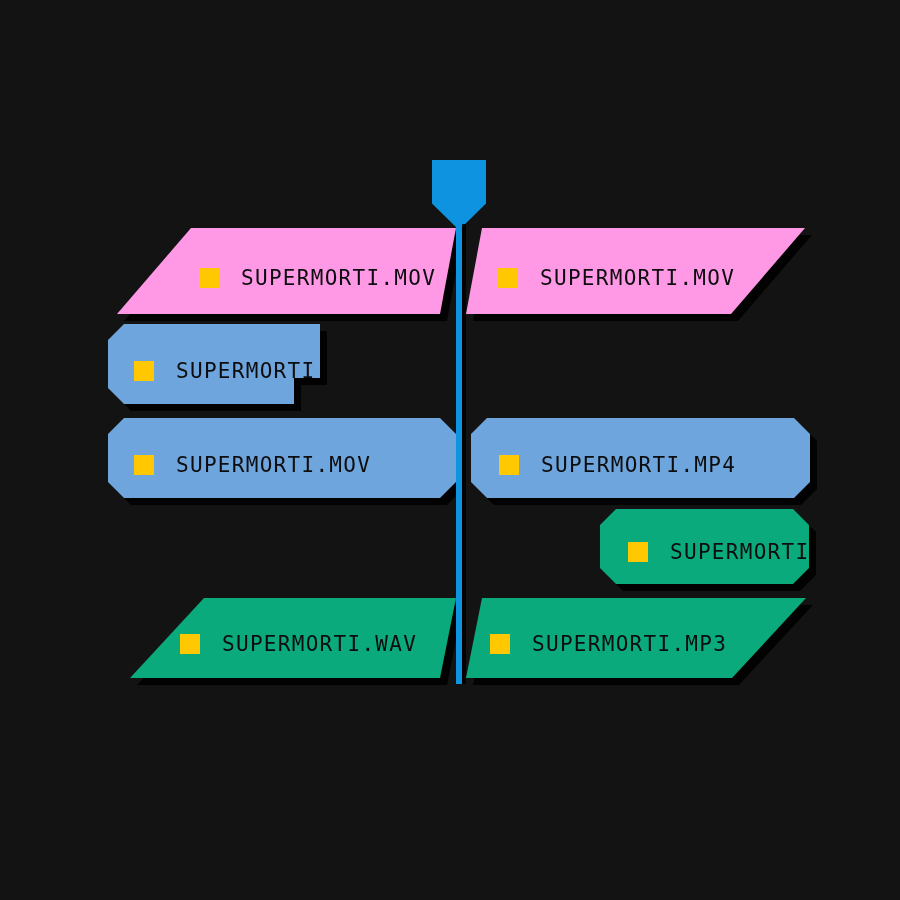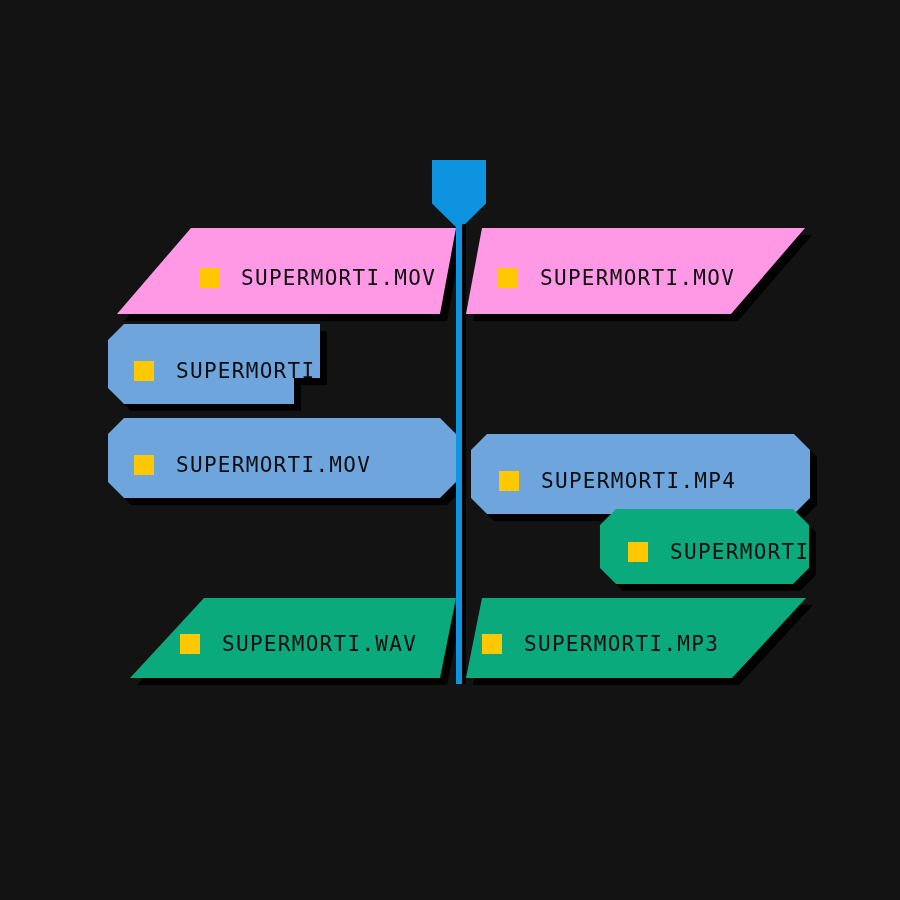--- a/index.html
+++ b/index.html
@@ -95,21 +95,21 @@
         </div>
       </div>
       <div class="clip-track" style="left: 108px; top: 418px; width: 348px; height: 80px;">
         <div class="clip-inner" style="background: rgb(110, 165, 220); clip-path: polygon(16px 0px, 332px 0px, 348px 16px, 348px 64px, 332px 80px, 16px 80px, 0px 64px, 0px 16px);">
           <div class="clip-label-row" style="margin-left: 26px; margin-top: 13px;">
             <span class="clip-chip" style="background: rgb(255, 200, 0);"></span>
             <span class="clip-name" style="margin-left: 22px;">SUPERMORTI.MOV</span>
           </div>
         </div>
       </div>
-      <div class="clip-track" style="left: 471px; top: 434px; width: 339px; height: 80px;">
+      <div class="clip-track" style="left: 471px; top: 418px; width: 339px; height: 80px;">
         <div class="clip-inner" style="background: rgb(110, 165, 220); clip-path: polygon(16px 0px, 323px 0px, 339px 16px, 339px 64px, 323px 80px, 16px 80px, 0px 64px, 0px 16px);">
           <div class="clip-label-row" style="margin-left: 28px; margin-top: 13px;">
             <span class="clip-chip" style="background: rgb(255, 200, 0);"></span>
             <span class="clip-name" style="margin-left: 22px;">SUPERMORTI.MP4</span>
           </div>
         </div>
       </div>
       <div class="clip-track" style="left: 600px; top: 509px; width: 209px; height: 75px;">
         <div class="clip-inner" style="background: rgb(11, 170, 124); clip-path: polygon(16px 0px, 193px 0px, 209px 16px, 209px 59px, 193px 75px, 16px 75px, 0px 59px, 0px 16px);">
           <div class="clip-label-row" style="margin-left: 28px; margin-top: 11px;">
@@ -121,21 +121,21 @@
       <div class="clip-track" style="left: 130px; top: 598px; width: 326px; height: 80px;">
         <div class="clip-inner" style="background: rgb(11, 170, 124); clip-path: polygon(74px 0px, 326px 0px, 310px 80px, 0px 80px);">
           <div class="clip-label-row" style="margin-left: 50px; margin-top: 12px;">
             <span class="clip-chip" style="background: rgb(255, 200, 0);"></span>
             <span class="clip-name" style="margin-left: 22px;">SUPERMORTI.WAV</span>
           </div>
         </div>
       </div>
       <div class="clip-track" style="left: 466px; top: 598px; width: 340px; height: 80px;">
         <div class="clip-inner" style="background: rgb(11, 170, 124); clip-path: polygon(16px 0px, 340px 0px, 266px 80px, 0px 80px);">
-          <div class="clip-label-row" style="margin-left: 16px; margin-top: 12px;">
+          <div class="clip-label-row" style="margin-left: 24px; margin-top: 12px;">
             <span class="clip-chip" style="background: rgb(255, 200, 0);"></span>
             <span class="clip-name" style="margin-left: 22px;">SUPERMORTI.MP3</span>
           </div>
         </div>
       </div>
     </div>
 
   <div id="playhead" style="left: 0px; top: 0px; width: 900px; height: 900px;">
     <div id="playhead-head" style="left: 432px; top: 160px; width: 54px; height: 70px; background: rgb(13, 147, 224); clip-path: polygon(0px 0px, 54px 0px, 54px 43.4px, 27px 70px, 0px 43.4px); filter: drop-shadow(rgba(0, 0, 0, 0.85) 6px 6px 0px);"></div>
     <div id="playhead-line" style="left: 456px; top: 224px; width: 6px; height: 460px; background: rgb(13, 147, 224); filter: drop-shadow(rgba(0, 0, 0, 0.8) 4px 0px 0px);"></div>

